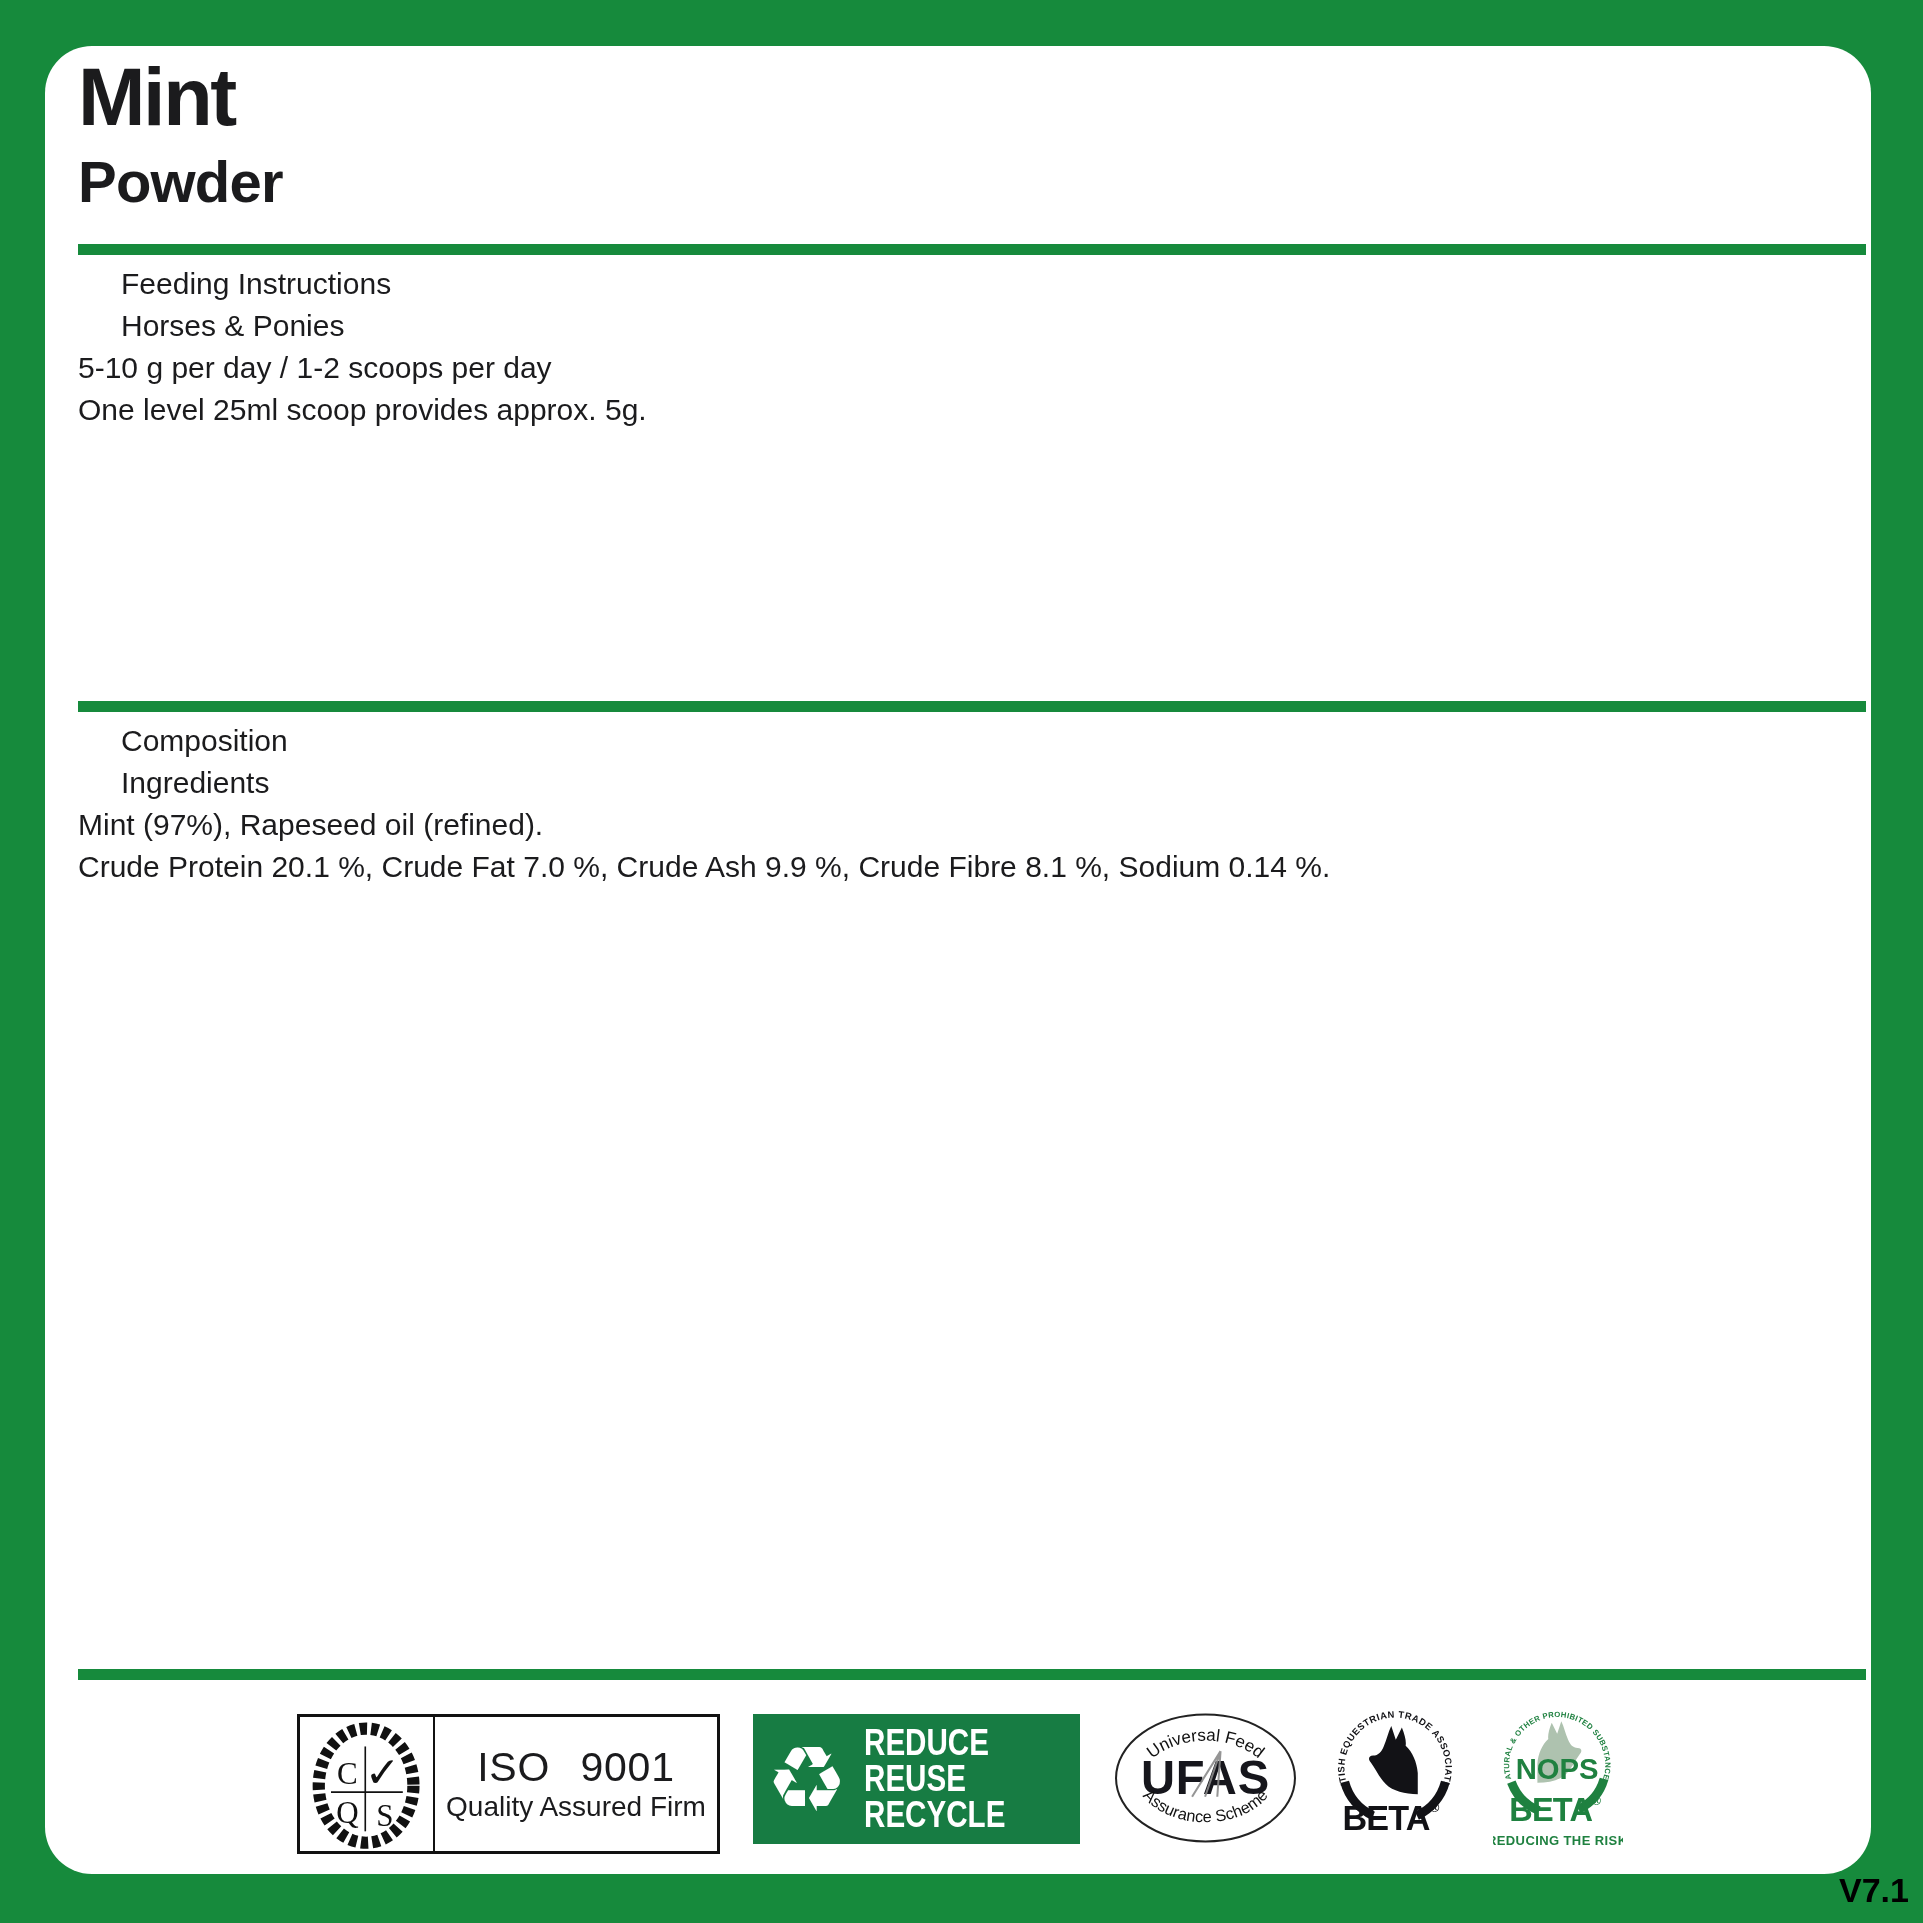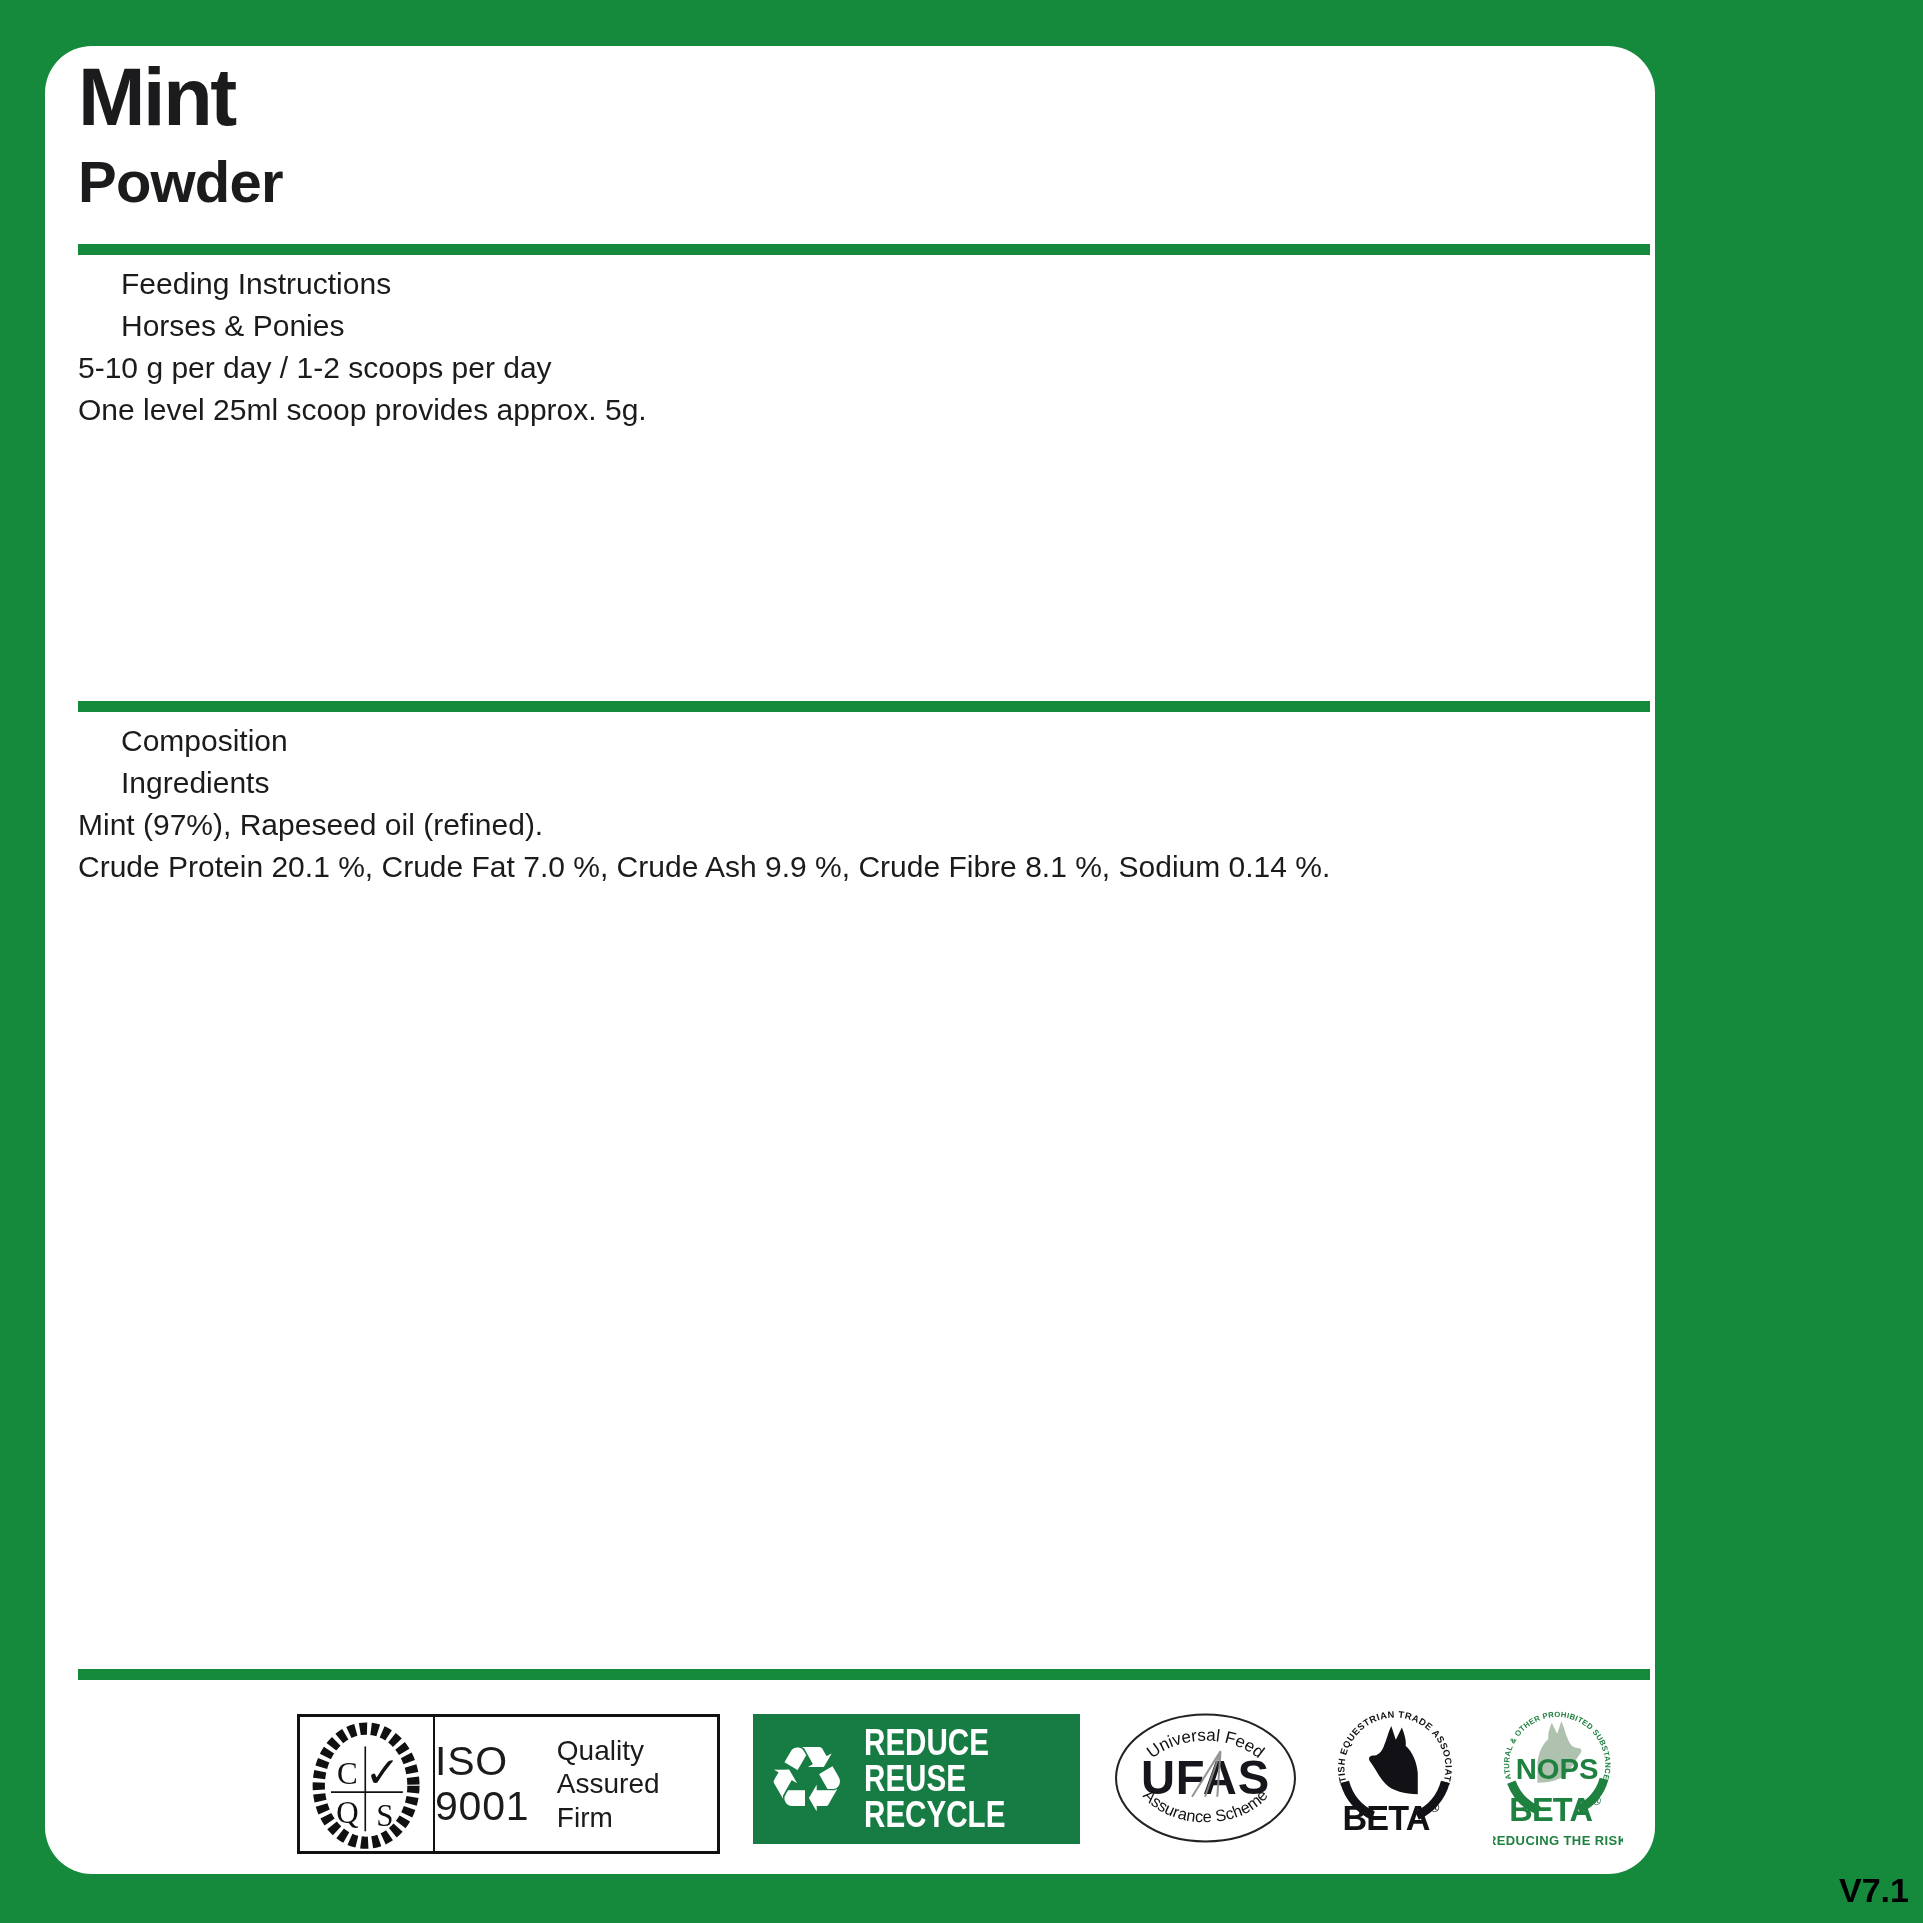--- a/index.html
+++ b/index.html
@@ -10,21 +10,21 @@
   }
   html,body{margin:0;padding:0;}
   body{
     width:1923px;height:1923px;position:relative;
     background:var(--green);
     font-family:"Liberation Sans", sans-serif;
     color:var(--ink);
     -webkit-font-smoothing:antialiased;
   }
   .panel{
-    position:absolute;left:45px;top:46px;width:1610px;height:1828px;
+    position:absolute;left:45px;top:46px;width:1826px;height:1828px;
     background:#ffffff;border-radius:47px;
   }
   .title{
     position:absolute;left:33px;top:11.4px;
     font-size:81px;font-weight:bold;letter-spacing:-2.4px;line-height:1;
   }
   .subtitle{
     position:absolute;left:33px;top:107px;
     font-size:58px;font-weight:700;line-height:1;letter-spacing:-0.8px;
   }
@@ -47,21 +47,21 @@
   .cqs-box{
     left:252px;top:1668px;width:423px;height:140px;
     border:3.3px solid #111;box-sizing:border-box;
     display:flex;background:#fff;
   }
   .cqs-cell{
     width:135px;height:100%;position:relative;flex:none;
     border-right:2.4px solid #111;box-sizing:border-box;
   }
   .iso-cell{
-    flex:1;display:flex;flex-direction:row;align-items:center;justify-content:center;
+    flex:1;display:flex;flex-direction:column;align-items:center;justify-content:center;
   }
   .iso-line1{font-size:41px;word-spacing:18px;line-height:1.1;letter-spacing:0.8px;}
   .iso-line2{font-size:28px;line-height:1.2;}
   
   .recycle-box{
     left:708px;top:1668px;width:327px;height:130px;
     background:var(--recycle-green);
     display:flex;align-items:center;
   }
   .recycle-symbol{

